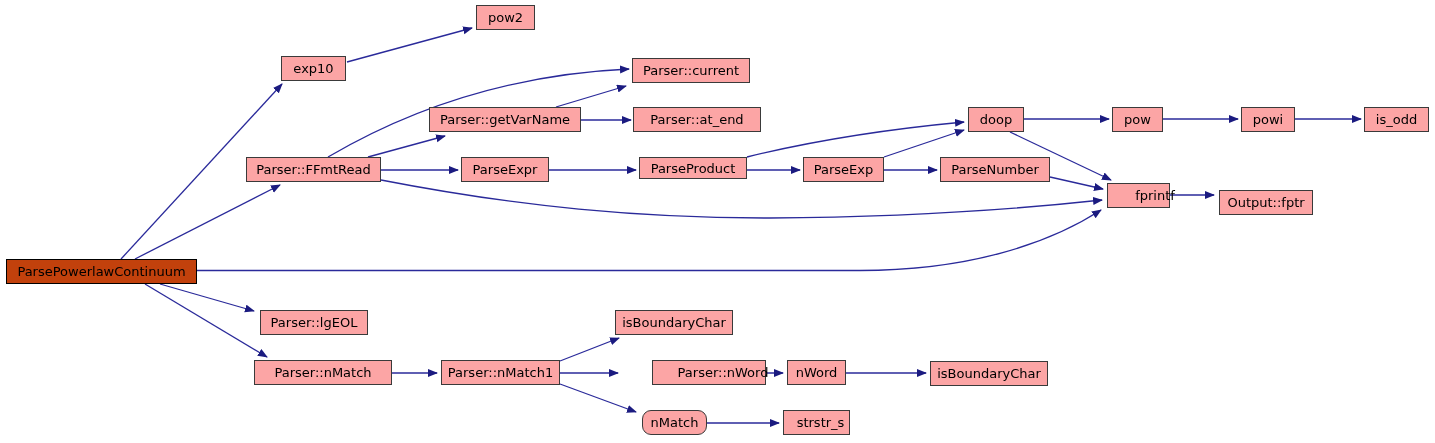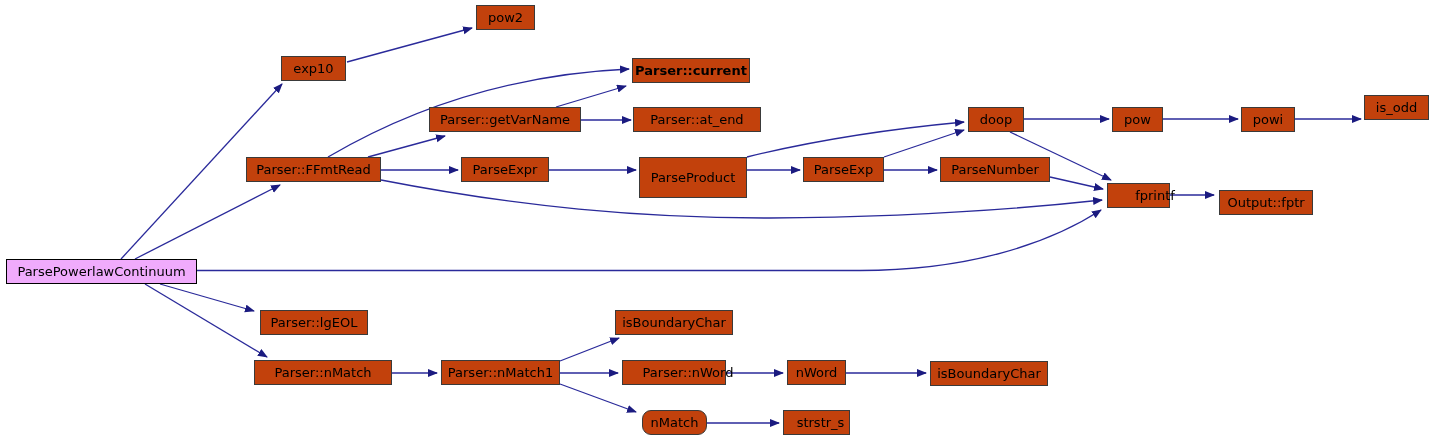--- a/index.html
+++ b/index.html
@@ -8,30 +8,30 @@
     width:1435px;height:443px;
     background:#ffffff;
     font-family:"DejaVu Sans","Liberation Sans",sans-serif;
     overflow:hidden;
   }
   svg.edges{position:absolute;left:0;top:0;width:1435px;height:443px;}
   .node{
     position:absolute;
     box-sizing:border-box;
     border:1.4px solid #3a3a3a;
-    background:#c2410c;
+    background:#fca5a5;
     color:#000000;
     font-size:13px;
     display:flex;align-items:center;justify-content:center;
     white-space:nowrap;
     line-height:1;
     cursor:pointer;
   }
   .node.root{
-    background:#f0abfc;
+    background:#c2410c;
     border:1.4px solid #000000;
   }
 </style>
 </head>
 <body>
 
 <div class="canvas">
 
   <svg class="edges" viewBox="0 0 1435 443" fill="none">
     <defs>
@@ -72,57 +72,57 @@
       <path d="M707,423 L779,423"></path>
     </g>
   </svg>
 
   <div class="node root" style="left:6px;top:259px;width:191px;height:25px;">ParsePowerlawContinuum</div>
 
   <div class="node" style="left:281px;top:56px;width:65px;height:25px;">exp10</div>
 
   <div class="node" style="left:476px;top:5px;width:59px;height:25px;">pow2</div>
 
-  <div class="node" style="left:632px;top:58px;width:118px;height:25px;font-weight:bold;">Parser::current</div>
+  <div class="node" style="left:632px;top:58px;width:118px;height:25px;">Parser::current</div>
 
   <div class="node" style="left:429px;top:107px;width:152px;height:25px;">Parser::getVarName</div>
 
   <div class="node" style="left:633px;top:107px;width:128px;height:25px;">Parser::at_end</div>
 
   <div class="node" style="left:246px;top:157px;width:135px;height:25px;">Parser::FFmtRead</div>
 
   <div class="node" style="left:461px;top:157px;width:88px;height:25px;">ParseExpr</div>
 
-  <div class="node" style="left:639px;top:157px;width:108px;height:41px;">ParseProduct</div>
+  <div class="node" style="left:639px;top:157px;width:108px;height:22px;">ParseProduct</div>
 
   <div class="node" style="left:803px;top:157px;width:81px;height:25px;">ParseExp</div>
 
   <div class="node" style="left:940px;top:157px;width:110px;height:25px;">ParseNumber</div>
 
   <div class="node" style="left:968px;top:107px;width:56px;height:25px;">doop</div>
 
   <div class="node" style="left:1112px;top:107px;width:51px;height:25px;">pow</div>
 
   <div class="node" style="left:1241px;top:107px;width:54px;height:25px;">powi</div>
 
-  <div class="node" style="left:1364px;top:95px;width:65px;height:25px;">is_odd</div>
+  <div class="node" style="left:1364px;top:107px;width:65px;height:25px;">is_odd</div>
 
   <div class="node" style="left:1107px;top:183px;width:63px;height:25px;padding-left:33px;">fprintf</div>
 
   <div class="node" style="left:1219px;top:190px;width:94px;height:25px;">Output::fptr</div>
 
   <div class="node" style="left:260px;top:310px;width:108px;height:25px;">Parser::lgEOL</div>
 
   <div class="node" style="left:254px;top:360px;width:138px;height:25px;">Parser::nMatch</div>
 
   <div class="node" style="left:441px;top:360px;width:119px;height:25px;">Parser::nMatch1</div>
 
   <div class="node" style="left:615px;top:310px;width:118px;height:25px;">isBoundaryChar</div>
 
-  <div class="node" style="left:622px;top:360px;width:104px;height:25px;padding-left:28px;">Parser::nWord</div>
+  <div class="node" style="left:652px;top:360px;width:114px;height:25px;padding-left:28px;">Parser::nWord</div>
 
   <div class="node" style="left:787px;top:360px;width:59px;height:25px;">nWord</div>
 
   <div class="node" style="left:930px;top:361px;width:118px;height:25px;">isBoundaryChar</div>
 
   <div class="node" style="left:642px;top:410px;width:65px;height:25px;border-radius:9px;">nMatch</div>
 
   <div class="node" style="left:783px;top:410px;width:67px;height:25px;padding-left:8px;">strstr_s</div>
 
 </div>

